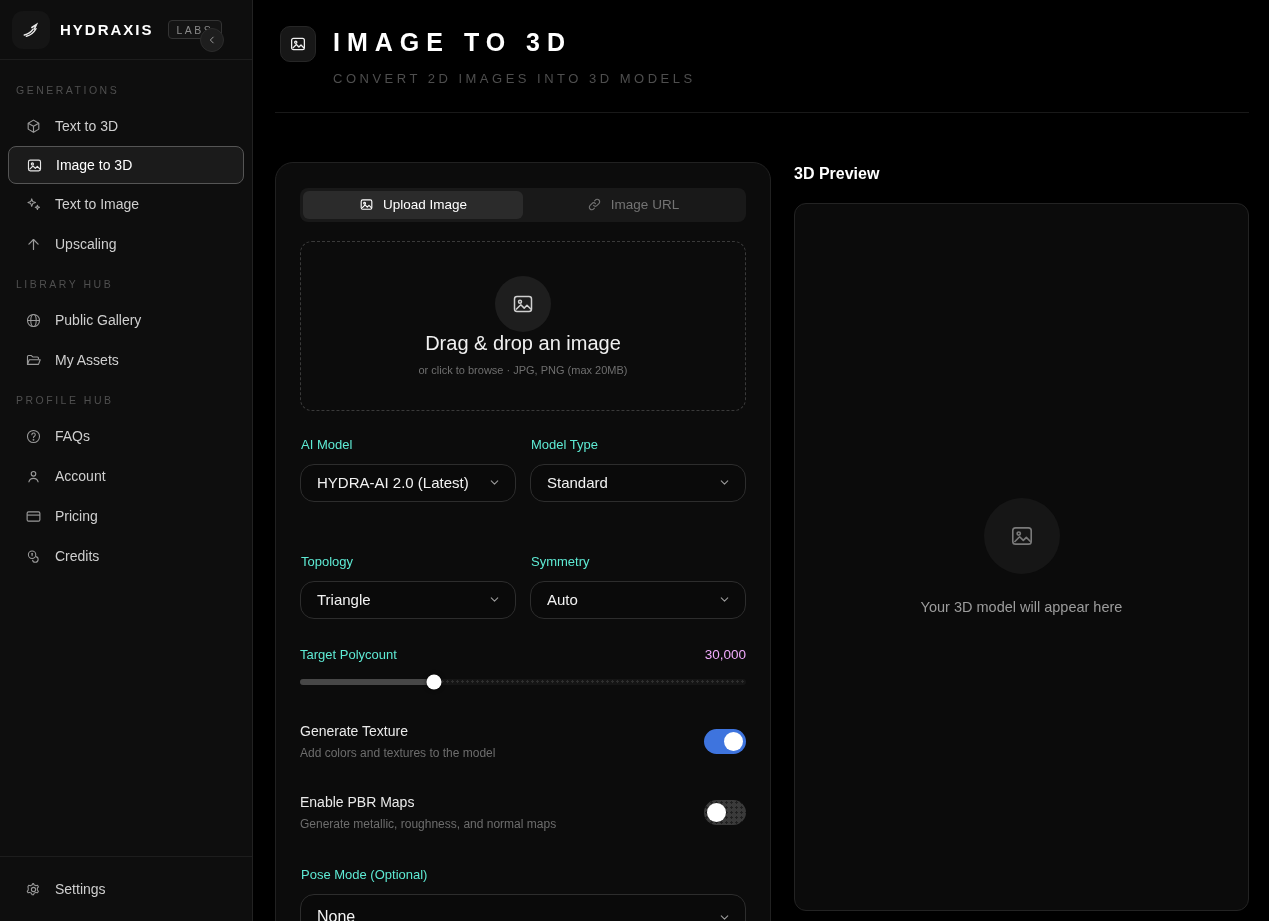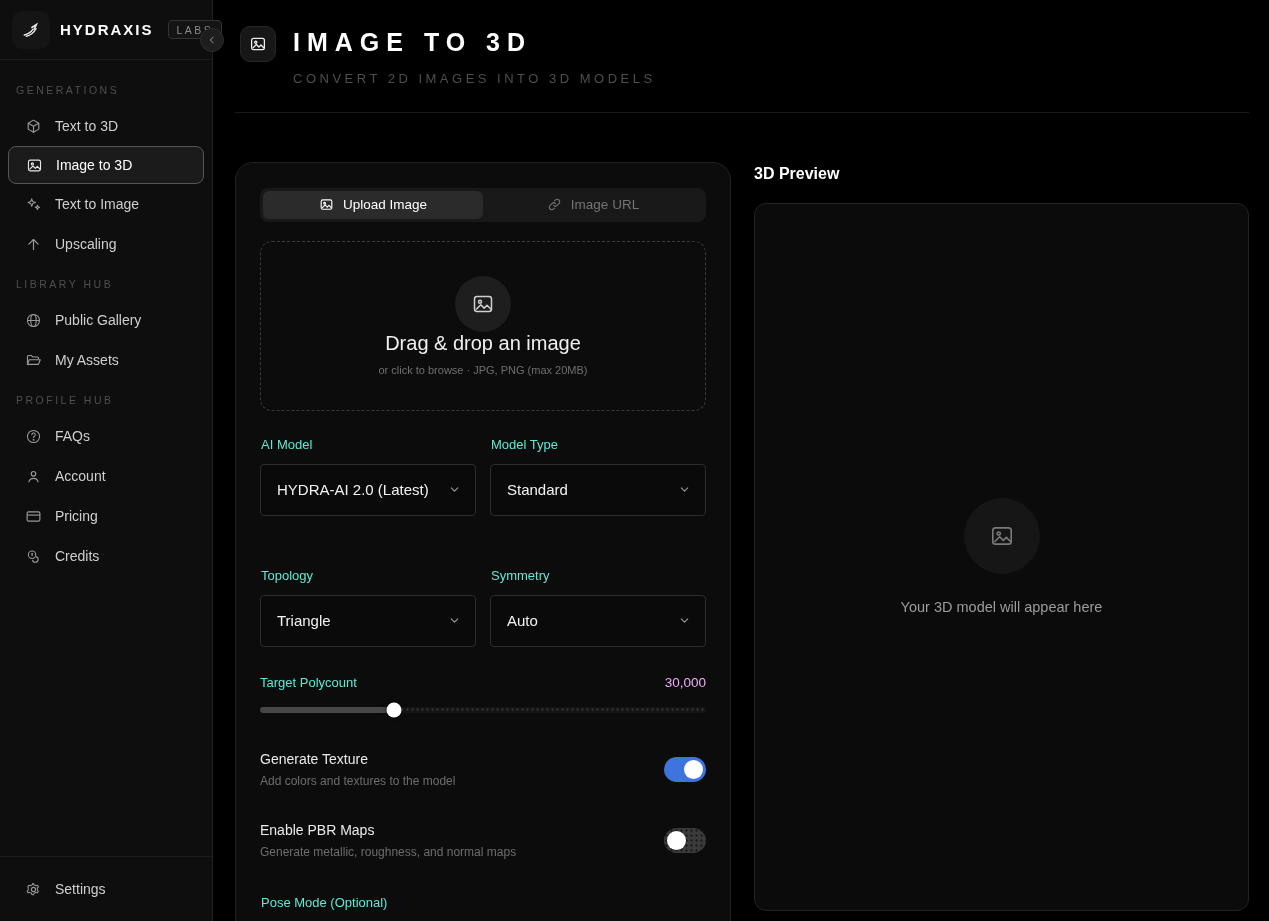--- a/index.html
+++ b/index.html
@@ -4,21 +4,21 @@
 <style>
   * { margin:0; padding:0; box-sizing:border-box; }
   html,body { width:1269px; height:921px; background:#000; overflow:hidden;
               font-family:"Liberation Sans", sans-serif; color:#e8e8e8; }
   #app { display:flex; width:100%; height:100%; position:relative; }
 
   .dots { background-image: radial-gradient(rgba(255,255,255,0.07) 1px, transparent 1.1px);
           background-size:4px 4px; }
 
   
-  .sidebar { width:213px; height:100%; background:#0e0e0e; border-right:1px solid #222;
+  .sidebar { width:253px; height:100%; background:#0e0e0e; border-right:1px solid #222;
              display:flex; flex-direction:column; flex:none; }
   .logo-row { display:flex; align-items:center; gap:10px; padding:10px 12px; height:60px;
               border-bottom:1px solid #1d1d1d; }
   .logo-box { width:38px; height:38px; border-radius:11px; background:#151515; flex:none;
               display:flex; align-items:center; justify-content:center; color:#e9e9e9; }
   .brand-name { font-size:15px; font-weight:bold; letter-spacing:2px; color:#fff; white-space:nowrap; }
   .brand-badge { margin-left:4px; font-size:10.5px; letter-spacing:2.5px; color:#8a8a8a;
                  border:1px solid #333; border-radius:4px; padding:3px 8px 2px; background:#141414; }
   .collapse-btn { position:absolute; left:200px; top:28px; width:24px; height:24px; border-radius:50%;
                   background:#1e1e1e; border:1px solid #2c2c2c; color:#9a9a9a; z-index:20;
@@ -58,21 +58,21 @@
   .dropzone { margin-top:19px; border:1.5px dashed #3a3a3a; border-radius:12px; height:170px;
               display:flex; flex-direction:column; align-items:center; justify-content:center;
               cursor:pointer; }
   .dz-circle { width:56px; height:56px; border-radius:50%; background:#1e1e1e; color:#d0d0d0;
                display:flex; align-items:center; justify-content:center; }
   .dz-title { font-size:20px; color:#f0f0f0; }
   .dz-sub { margin-top:9px; font-size:11px; color:#6f6f6f; }
 
   .grid2 { display:grid; grid-template-columns:1fr 1fr; column-gap:14px; margin-top:26px; }
   .fld-label { font-size:13px; color:#5eead4; margin:0 0 12px 1px; }
-  .select { height:52px; background:#0a0a0a; border:1px solid #2d2d2d; border-radius:4px;
+  .select { height:38px; background:#0a0a0a; border:1px solid #2d2d2d; border-radius:14px;
             display:flex; align-items:center; justify-content:space-between;
             padding:0 14px 0 16px; color:#f2f2f2; font-size:15px; cursor:pointer; }
   .select .chev { color:#9a9a9a; display:flex; }
 
   .poly-row { margin-top:28px; display:flex; justify-content:space-between; align-items:center; }
   .poly-value { font-family:Liberation Sans, sans-serif; font-size:13.5px; color:#f0abfc; }
   .slider { position:relative; margin-top:12px; height:15px; cursor:pointer; }
   .slider-track { position:absolute; top:5px; left:0; right:0; height:6px; border-radius:3px;
                   background-image:radial-gradient(#2e2e2e 1px, transparent 1.2px);
                   background-size:5px 5px; background-color:#151515; }

